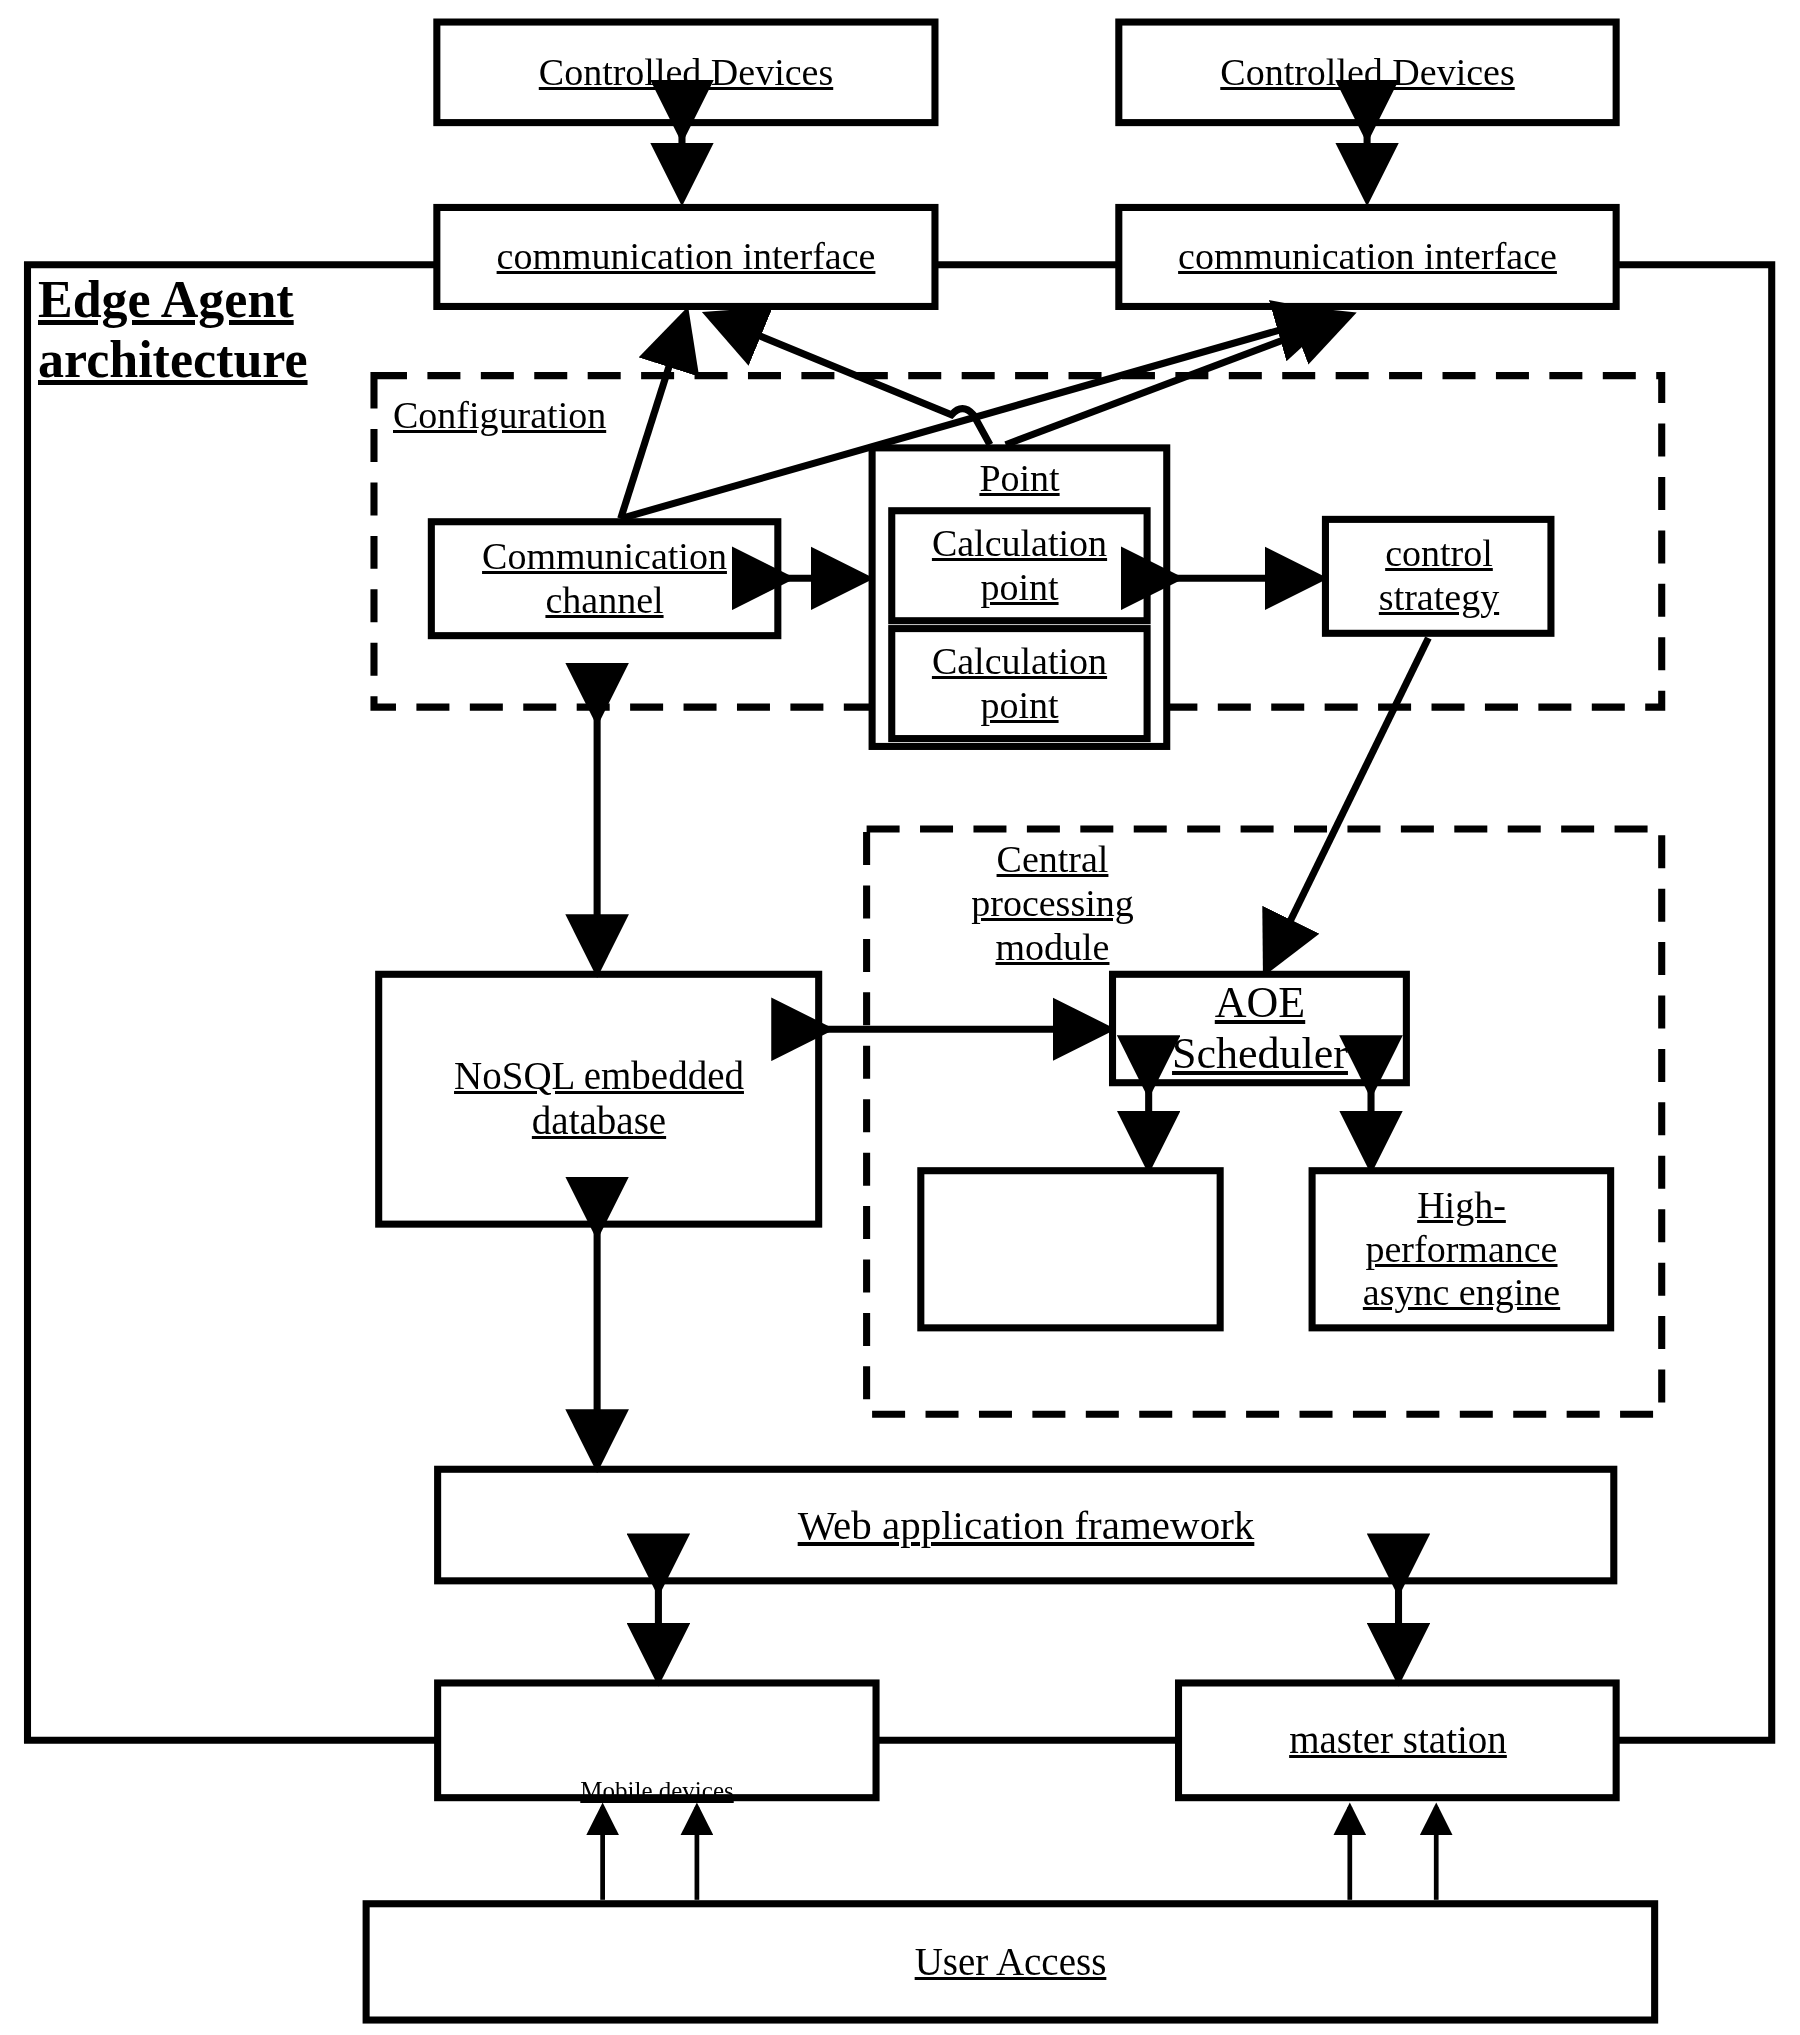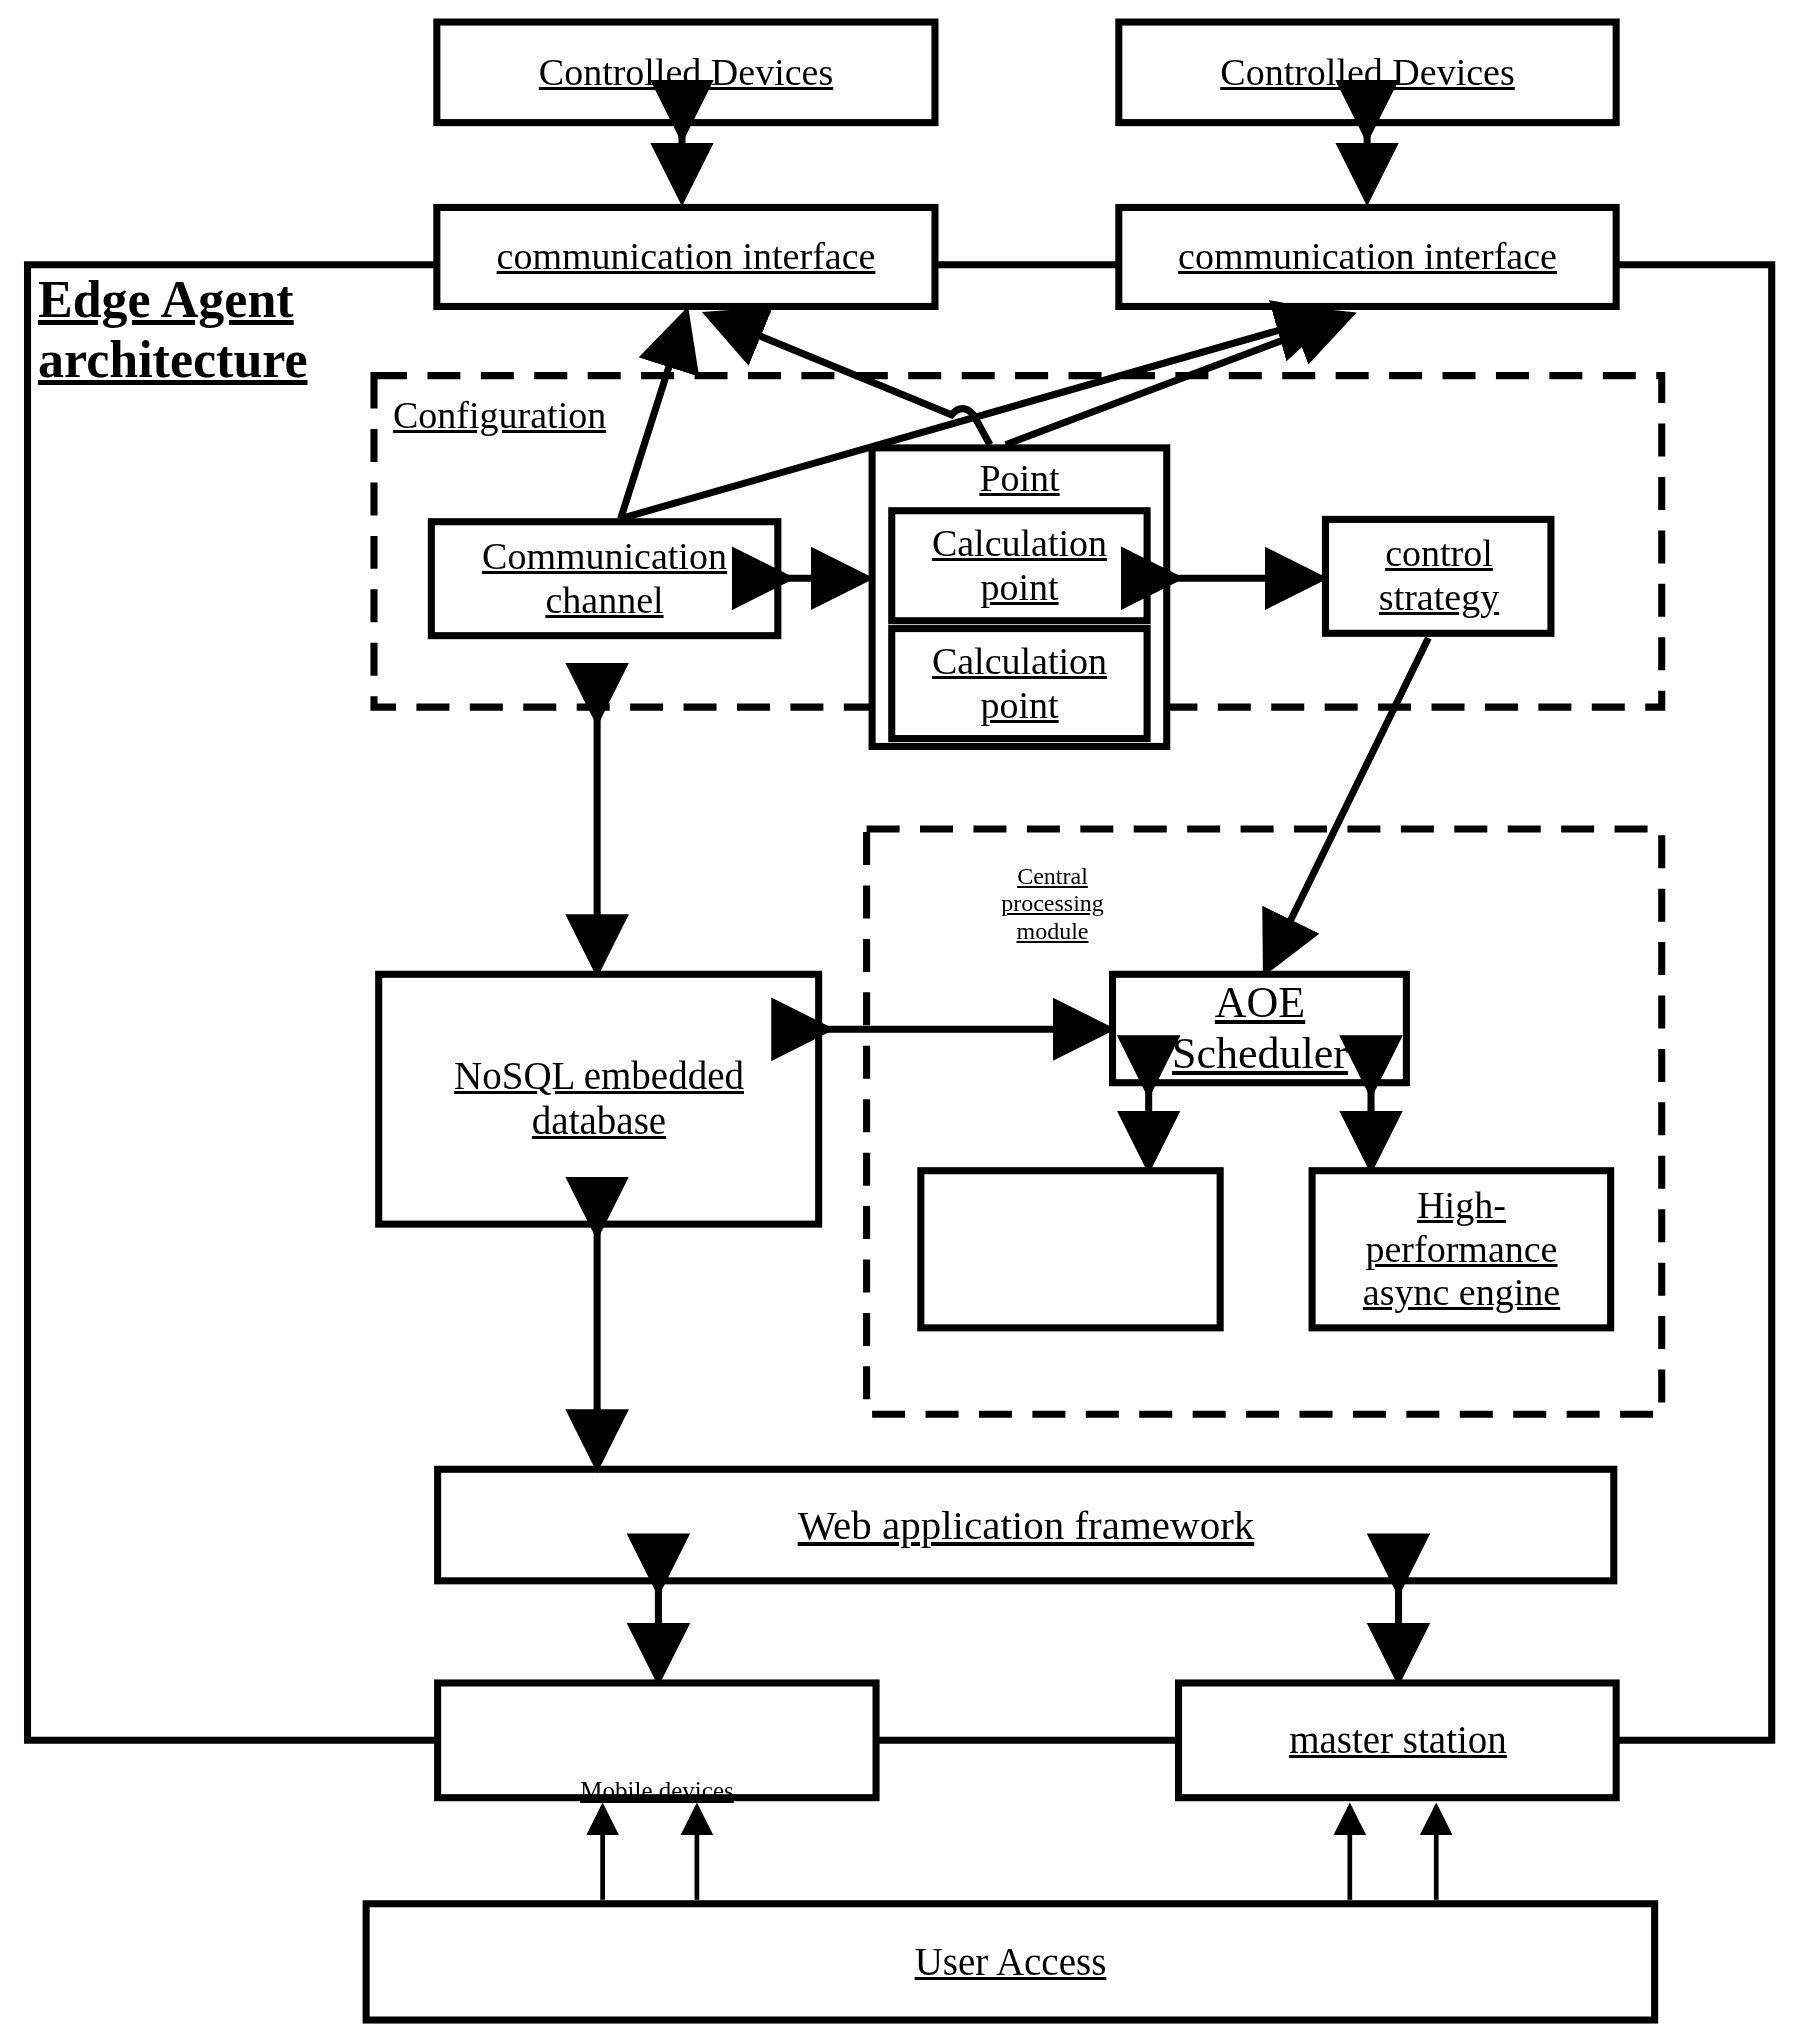--- a/index.html
+++ b/index.html
@@ -109,21 +109,21 @@
     </g>
   </svg>
 
   <div class="lbl bold" style="left:38px;top:271px;width:346px;height:118px;font-size:52px;
               white-space:pre-line;justify-content:flex-start;text-align:left;">Edge Agent
 architecture</div>
 
   <div class="lbl" style="left:393px;top:394px;width:259px;height:44px;font-size:38px;
               justify-content:flex-start;">Configuration</div>
 
-  <div class="lbl" style="left:923px;top:837px;width:259px;height:134px;font-size:24px;
+  <div class="lbl" style="left:923px;top:837px;width:259px;height:134px;font-size:38px;
               white-space:pre-line;">Central
 processing
 module</div>
 
   <div class="lbl" style="left:437px;top:22px;width:498px;height:101px;font-size:38px;">Controlled Devices</div>
 
   <div class="lbl" style="left:1119px;top:22px;width:497px;height:101px;font-size:38px;">Controlled Devices</div>
 
   <div class="lbl" style="left:437px;top:207px;width:498px;height:99px;font-size:38px;">communication interface</div>
 

